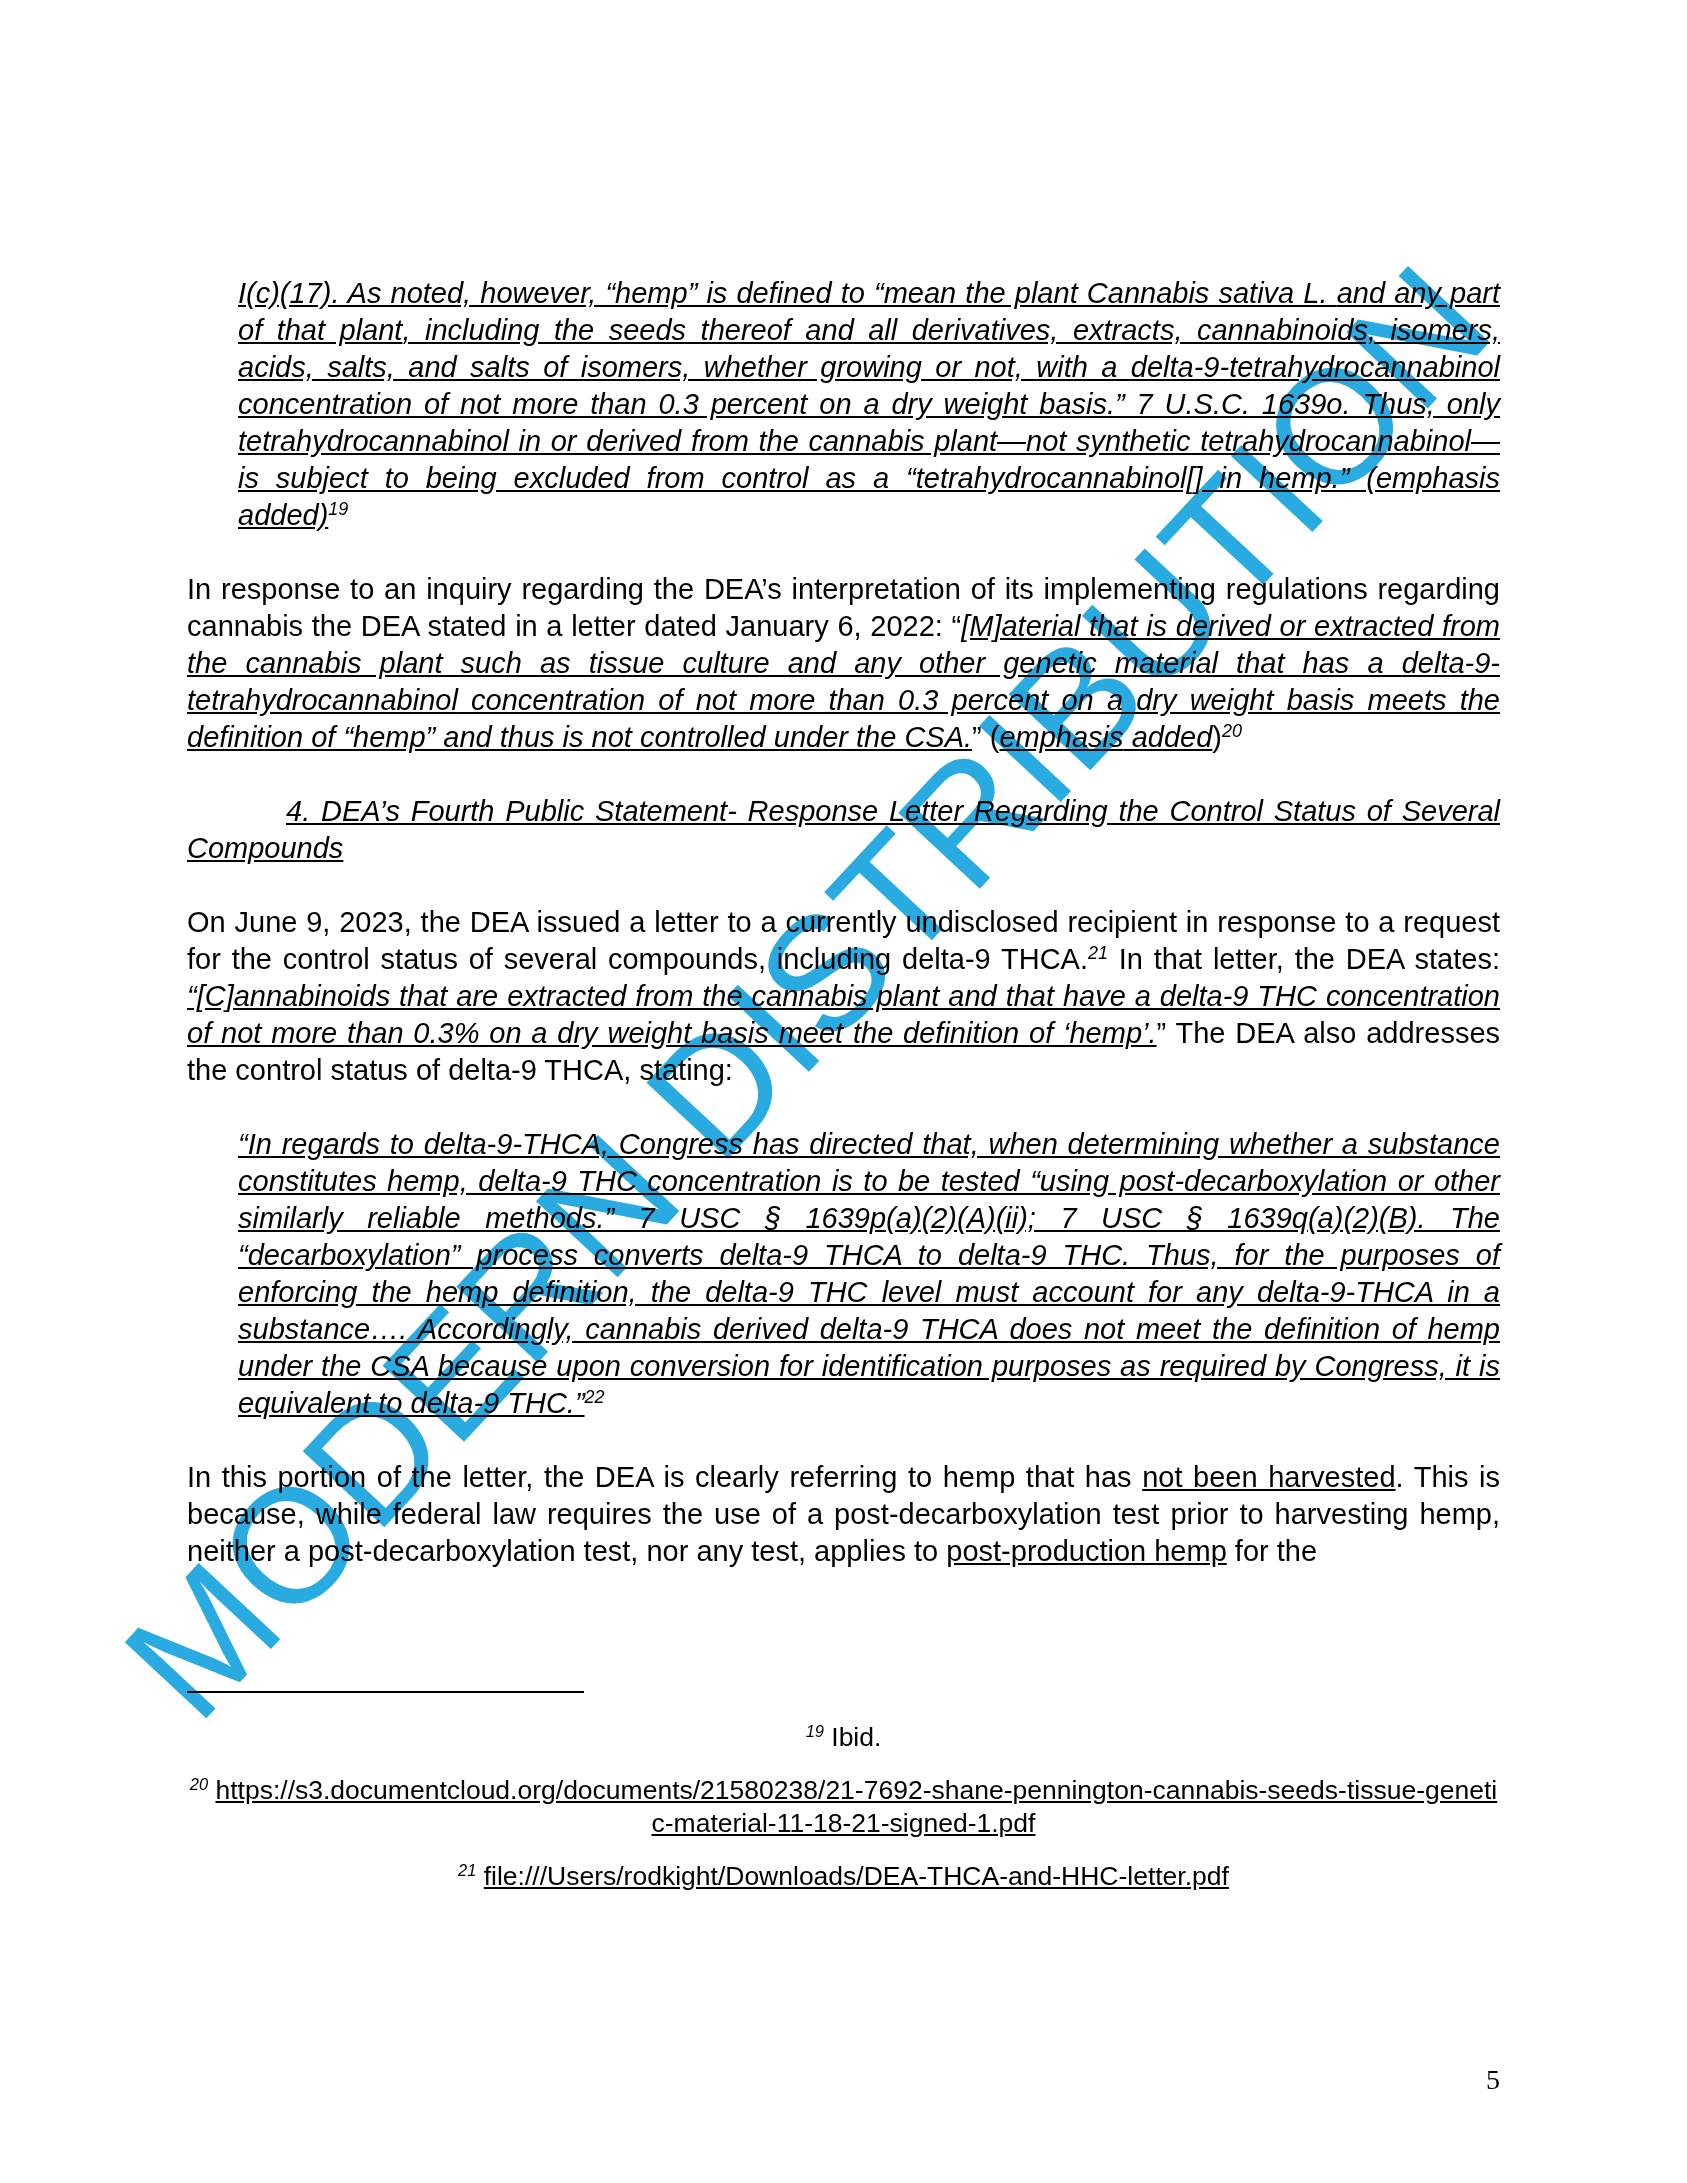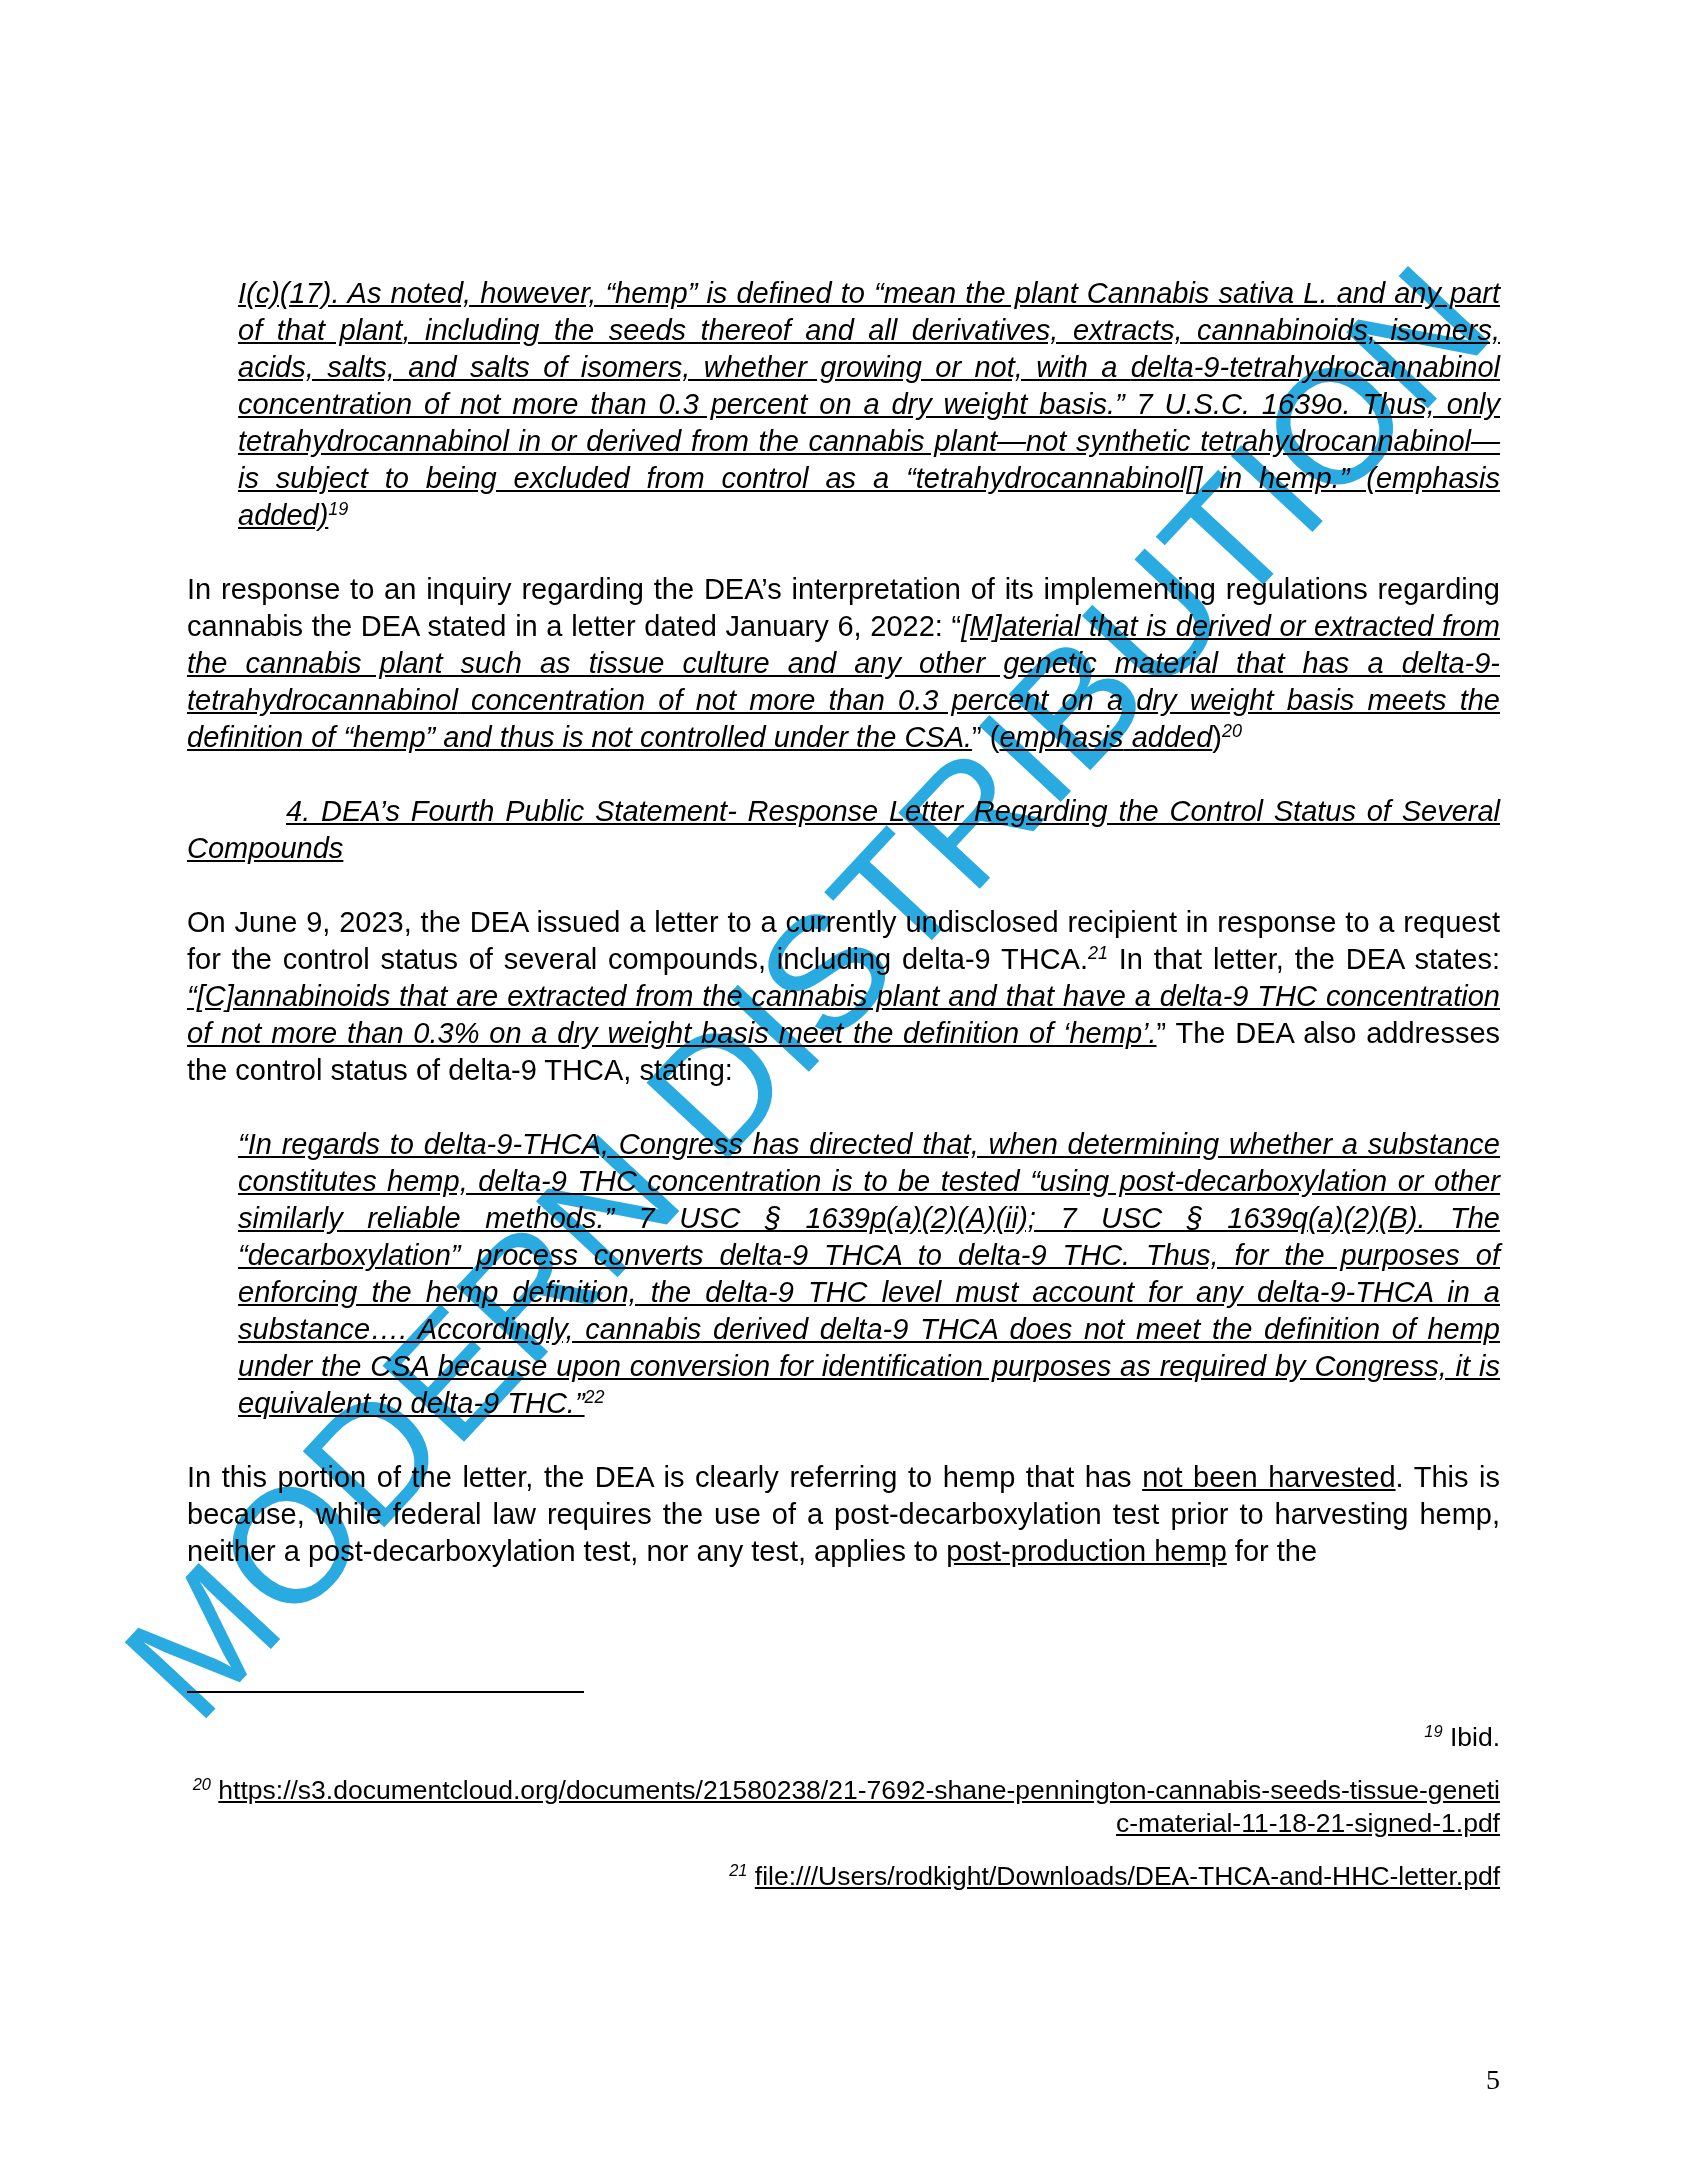--- a/index.html
+++ b/index.html
@@ -54,21 +54,21 @@
     top: 1691px;
     z-index: 1;
     font-size: 26.5px;
     line-height: 33px;
   }
   .fnsep {
     width: 397px;
     border-top: 2.6px solid #000;
     margin: 0 0 28px 0;
   }
-  .footer-block p { margin: 0 0 20px 0; text-align: right; }
+  .footer-block p { margin: 0 0 20px 0; text-align: center; }
   .break { overflow-wrap: anywhere; word-break: break-all; }
   .page-number {
     position: absolute;
     right: 187px;
     top: 2063px;
     z-index: 1;
     font-family: "Liberation Serif", serif;
     font-size: 28px;
     line-height: 33px;
   }

